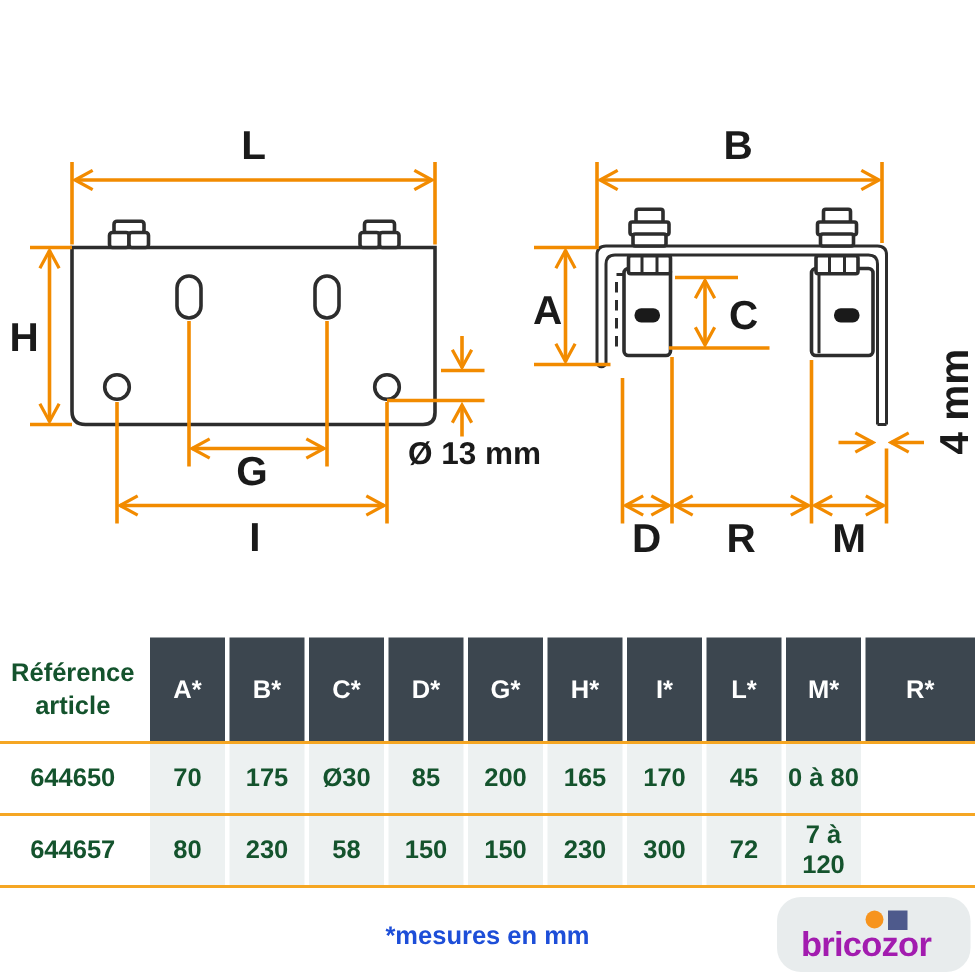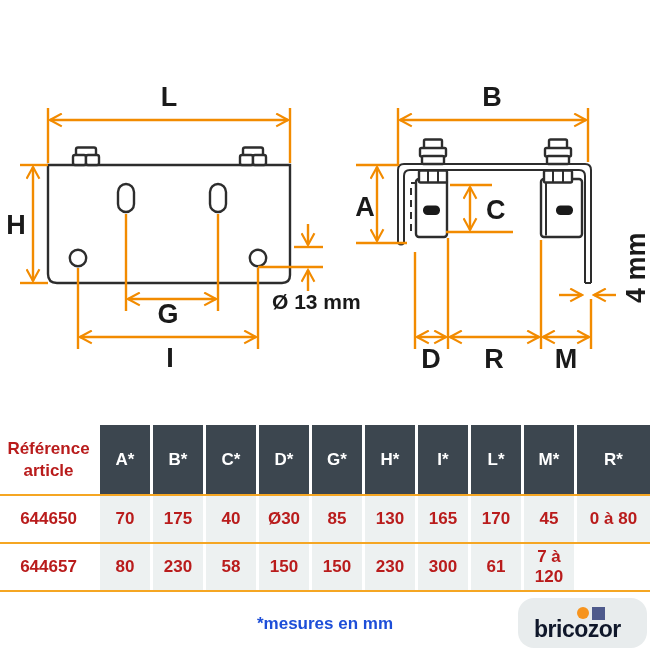--- a/index.html
+++ b/index.html
@@ -12,32 +12,32 @@
   .outline-thin{stroke:#2D2D2D;stroke-width:2;fill:none;}
   .dim-label{font-weight:700;fill:#1A1A1A;font-size:27px;}
   .dim-note{font-weight:700;fill:#1A1A1A;font-size:21px;}
   
   #spec-table{position:absolute;left:0;top:425px;width:650px;background:#fff;}
   .t-row{display:grid;grid-template-columns:97px repeat(9,50px) 1fr;column-gap:3px;
          border-bottom:2px solid #F5A623;box-sizing:border-box;}
   .t-head{height:71px;}
   .t-data{height:48px;}
   .cell{display:flex;align-items:center;justify-content:center;text-align:center;
-        font-weight:700;color:#b91c1c;font-size:17px;}
+        font-weight:700;color:#14532d;font-size:17px;}
   .cell.dark{background:#3C464F;color:#fff;}
   .cell.light{background:#EDF1F1;}
   .cell.ref-head{background:#fff;flex-direction:column;line-height:1.25;font-size:17px;}
   .cell.ref{background:#fff;}
   
   #note{position:absolute;left:0;top:614px;width:650px;text-align:center;
         font-weight:700;color:#1d4ed8;font-size:17px;}
   #logo-box{position:absolute;left:518px;top:598px;width:129px;height:50px;
             background:#E8ECED;border-radius:16px;}
   #logo-text{position:absolute;left:16px;top:18px;font-weight:700;font-size:23px;
-             letter-spacing:-0.5px;color:#0f172a;}
+             letter-spacing:-0.5px;color:#a21caf;}
   #logo-dot{position:absolute;left:59px;top:9px;width:12px;height:12px;border-radius:50%;
             background:#F7941E;}
   #logo-square{position:absolute;left:74px;top:9px;width:13px;height:13px;background:#4E5A8C;}
 </style>
 </head>
 <body>
 
 <svg id="drawing" width="650" height="400" viewBox="0 0 650 400" xmlns="http://www.w3.org/2000/svg">
   <defs>
     <marker id="arw" viewBox="0 0 14 14" refX="12" refY="7" markerWidth="15" markerHeight="15" orient="auto-start-reverse" markerUnits="userSpaceOnUse">
@@ -172,40 +172,39 @@
     <div class="cell dark">I*</div>
     <div class="cell dark">L*</div>
     <div class="cell dark">M*</div>
     <div class="cell dark">R*</div>
   </div>
 
   <div class="t-row t-data">
     <div class="cell ref">644650</div>
     <div class="cell light">70</div>
     <div class="cell light">175</div>
-    <div class="cell light">40</div>
     <div class="cell light">Ø30</div>
     <div class="cell light">85</div>
-    <div class="cell light">130</div>
+    <div class="cell light">200</div>
     <div class="cell light">165</div>
     <div class="cell light">170</div>
     <div class="cell light">45</div>
     <div class="cell light">0 à 80</div>
   </div>
 
   <div class="t-row t-data">
     <div class="cell ref">644657</div>
     <div class="cell light">80</div>
     <div class="cell light">230</div>
     <div class="cell light">58</div>
     <div class="cell light">150</div>
     <div class="cell light">150</div>
     <div class="cell light">230</div>
     <div class="cell light">300</div>
-    <div class="cell light">61</div>
+    <div class="cell light">72</div>
     <div class="cell light">7 à 120</div>
   </div>
 </div>
 
 <div id="note">*mesures en mm</div>
 
 <div id="logo-box">
   <span id="logo-dot"></span>
   <span id="logo-square"></span>
   <span id="logo-text">bricozor</span>

